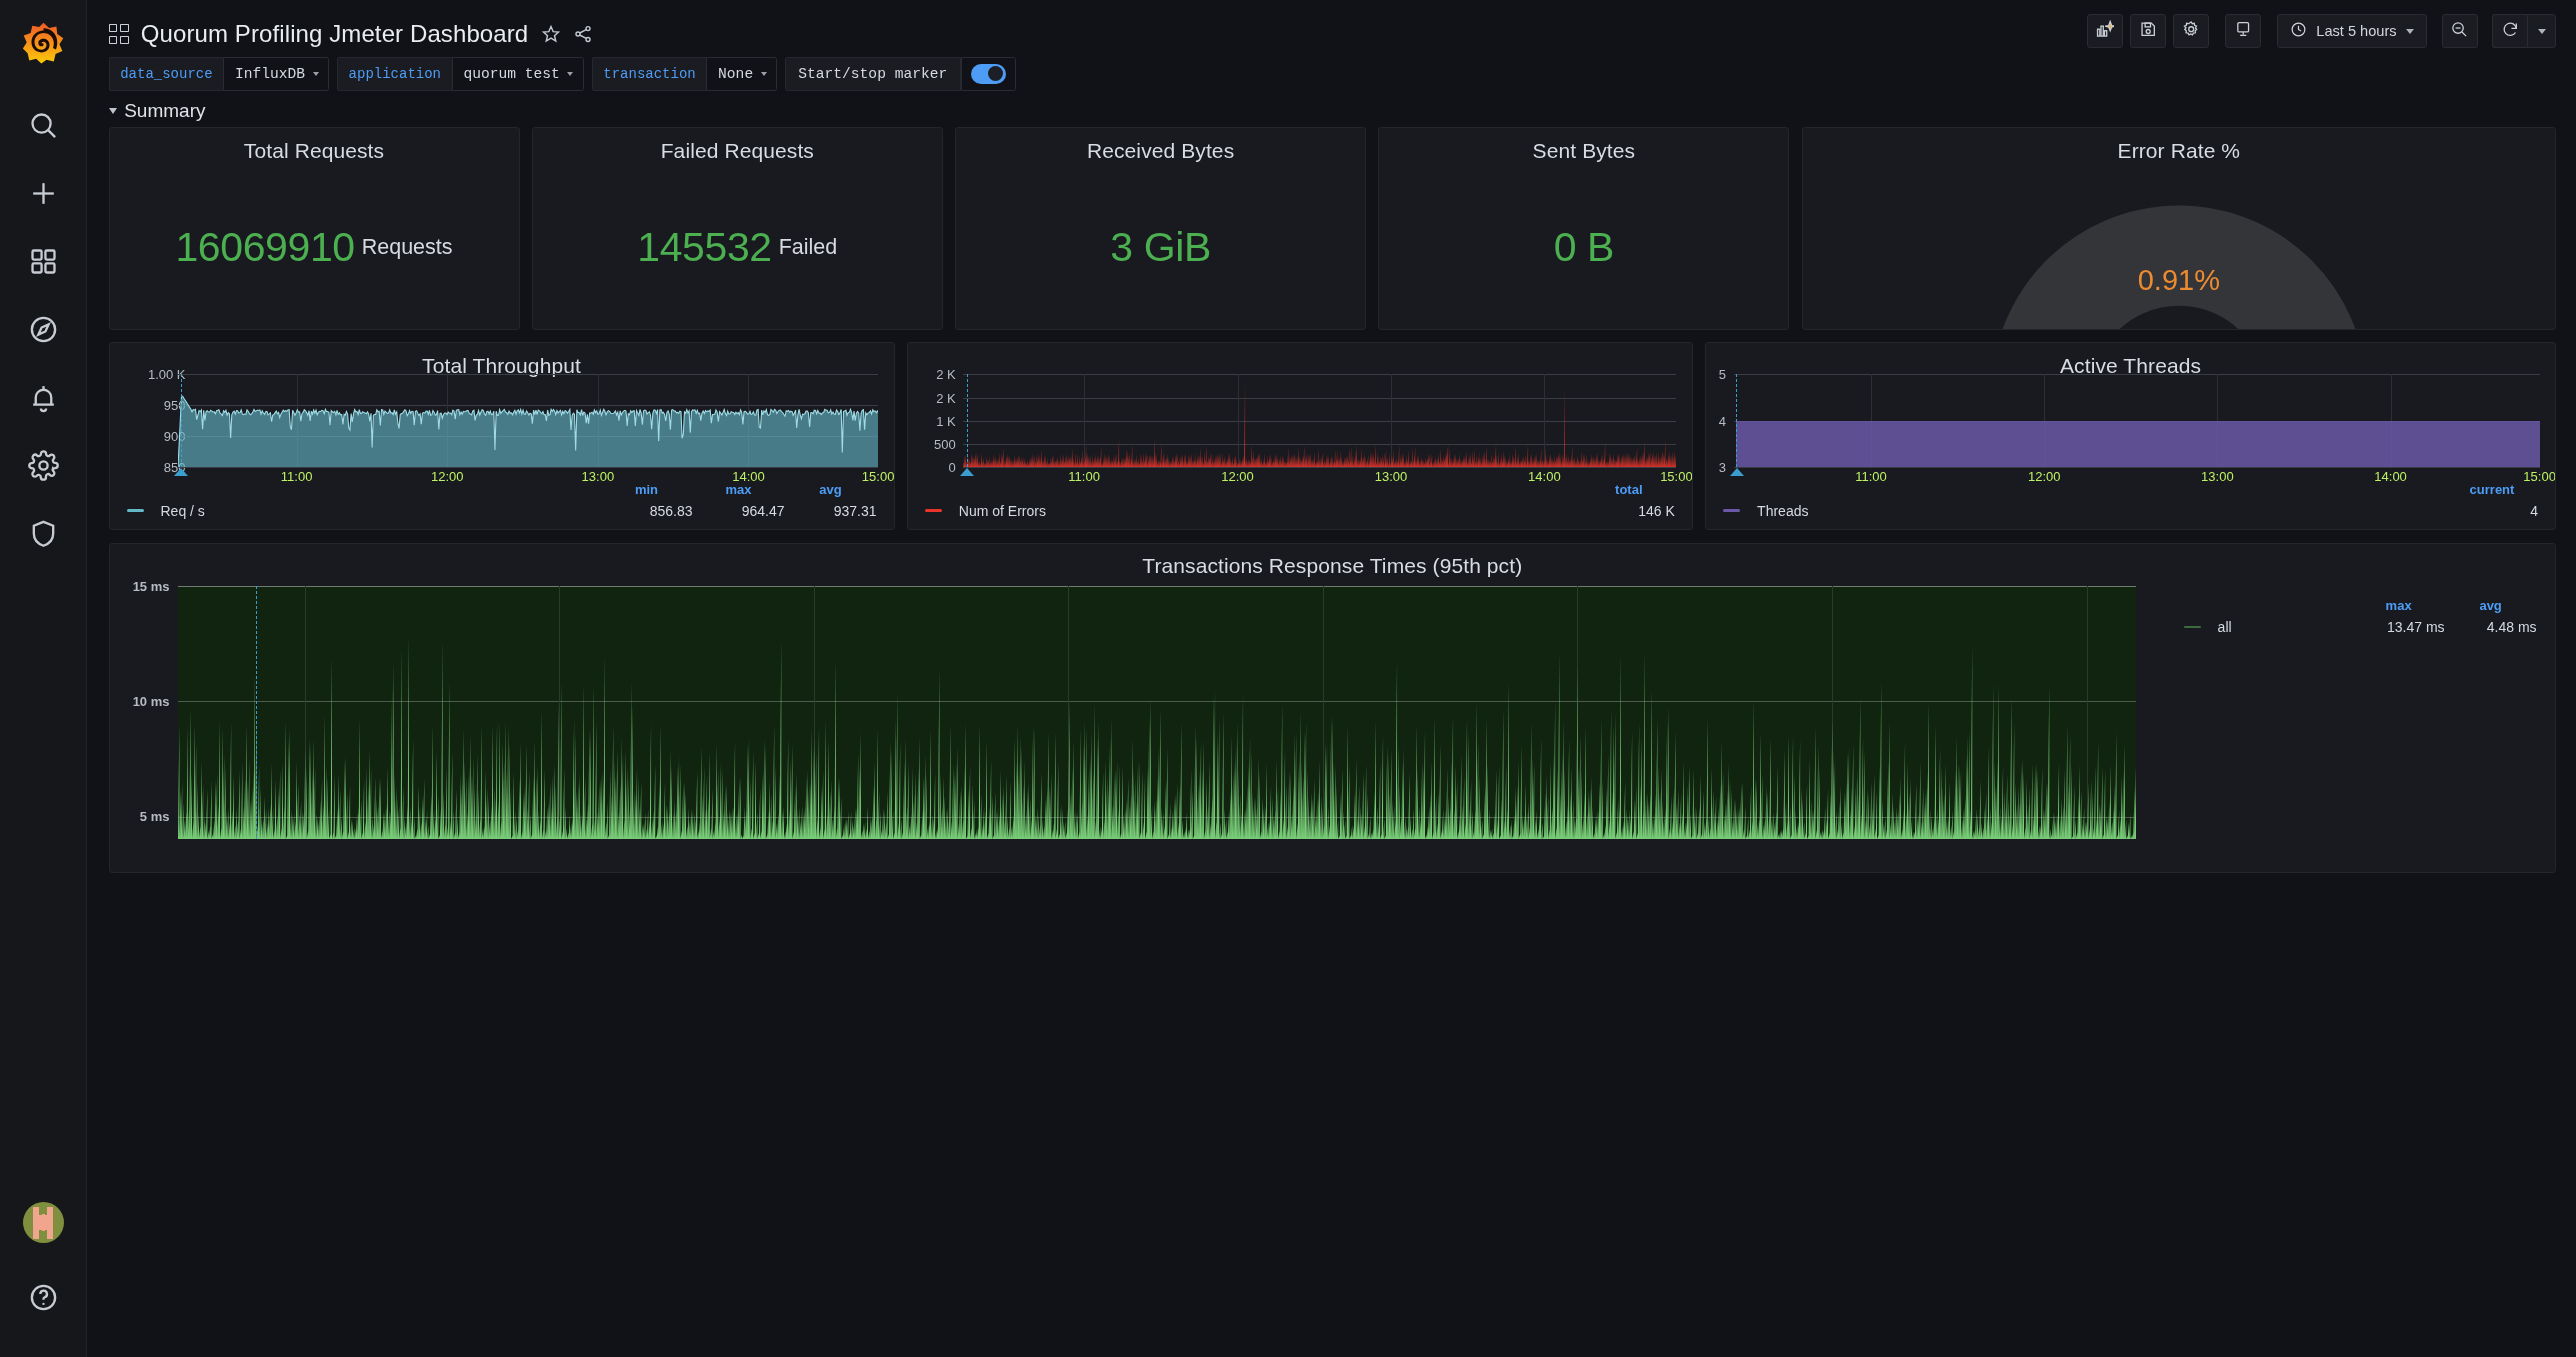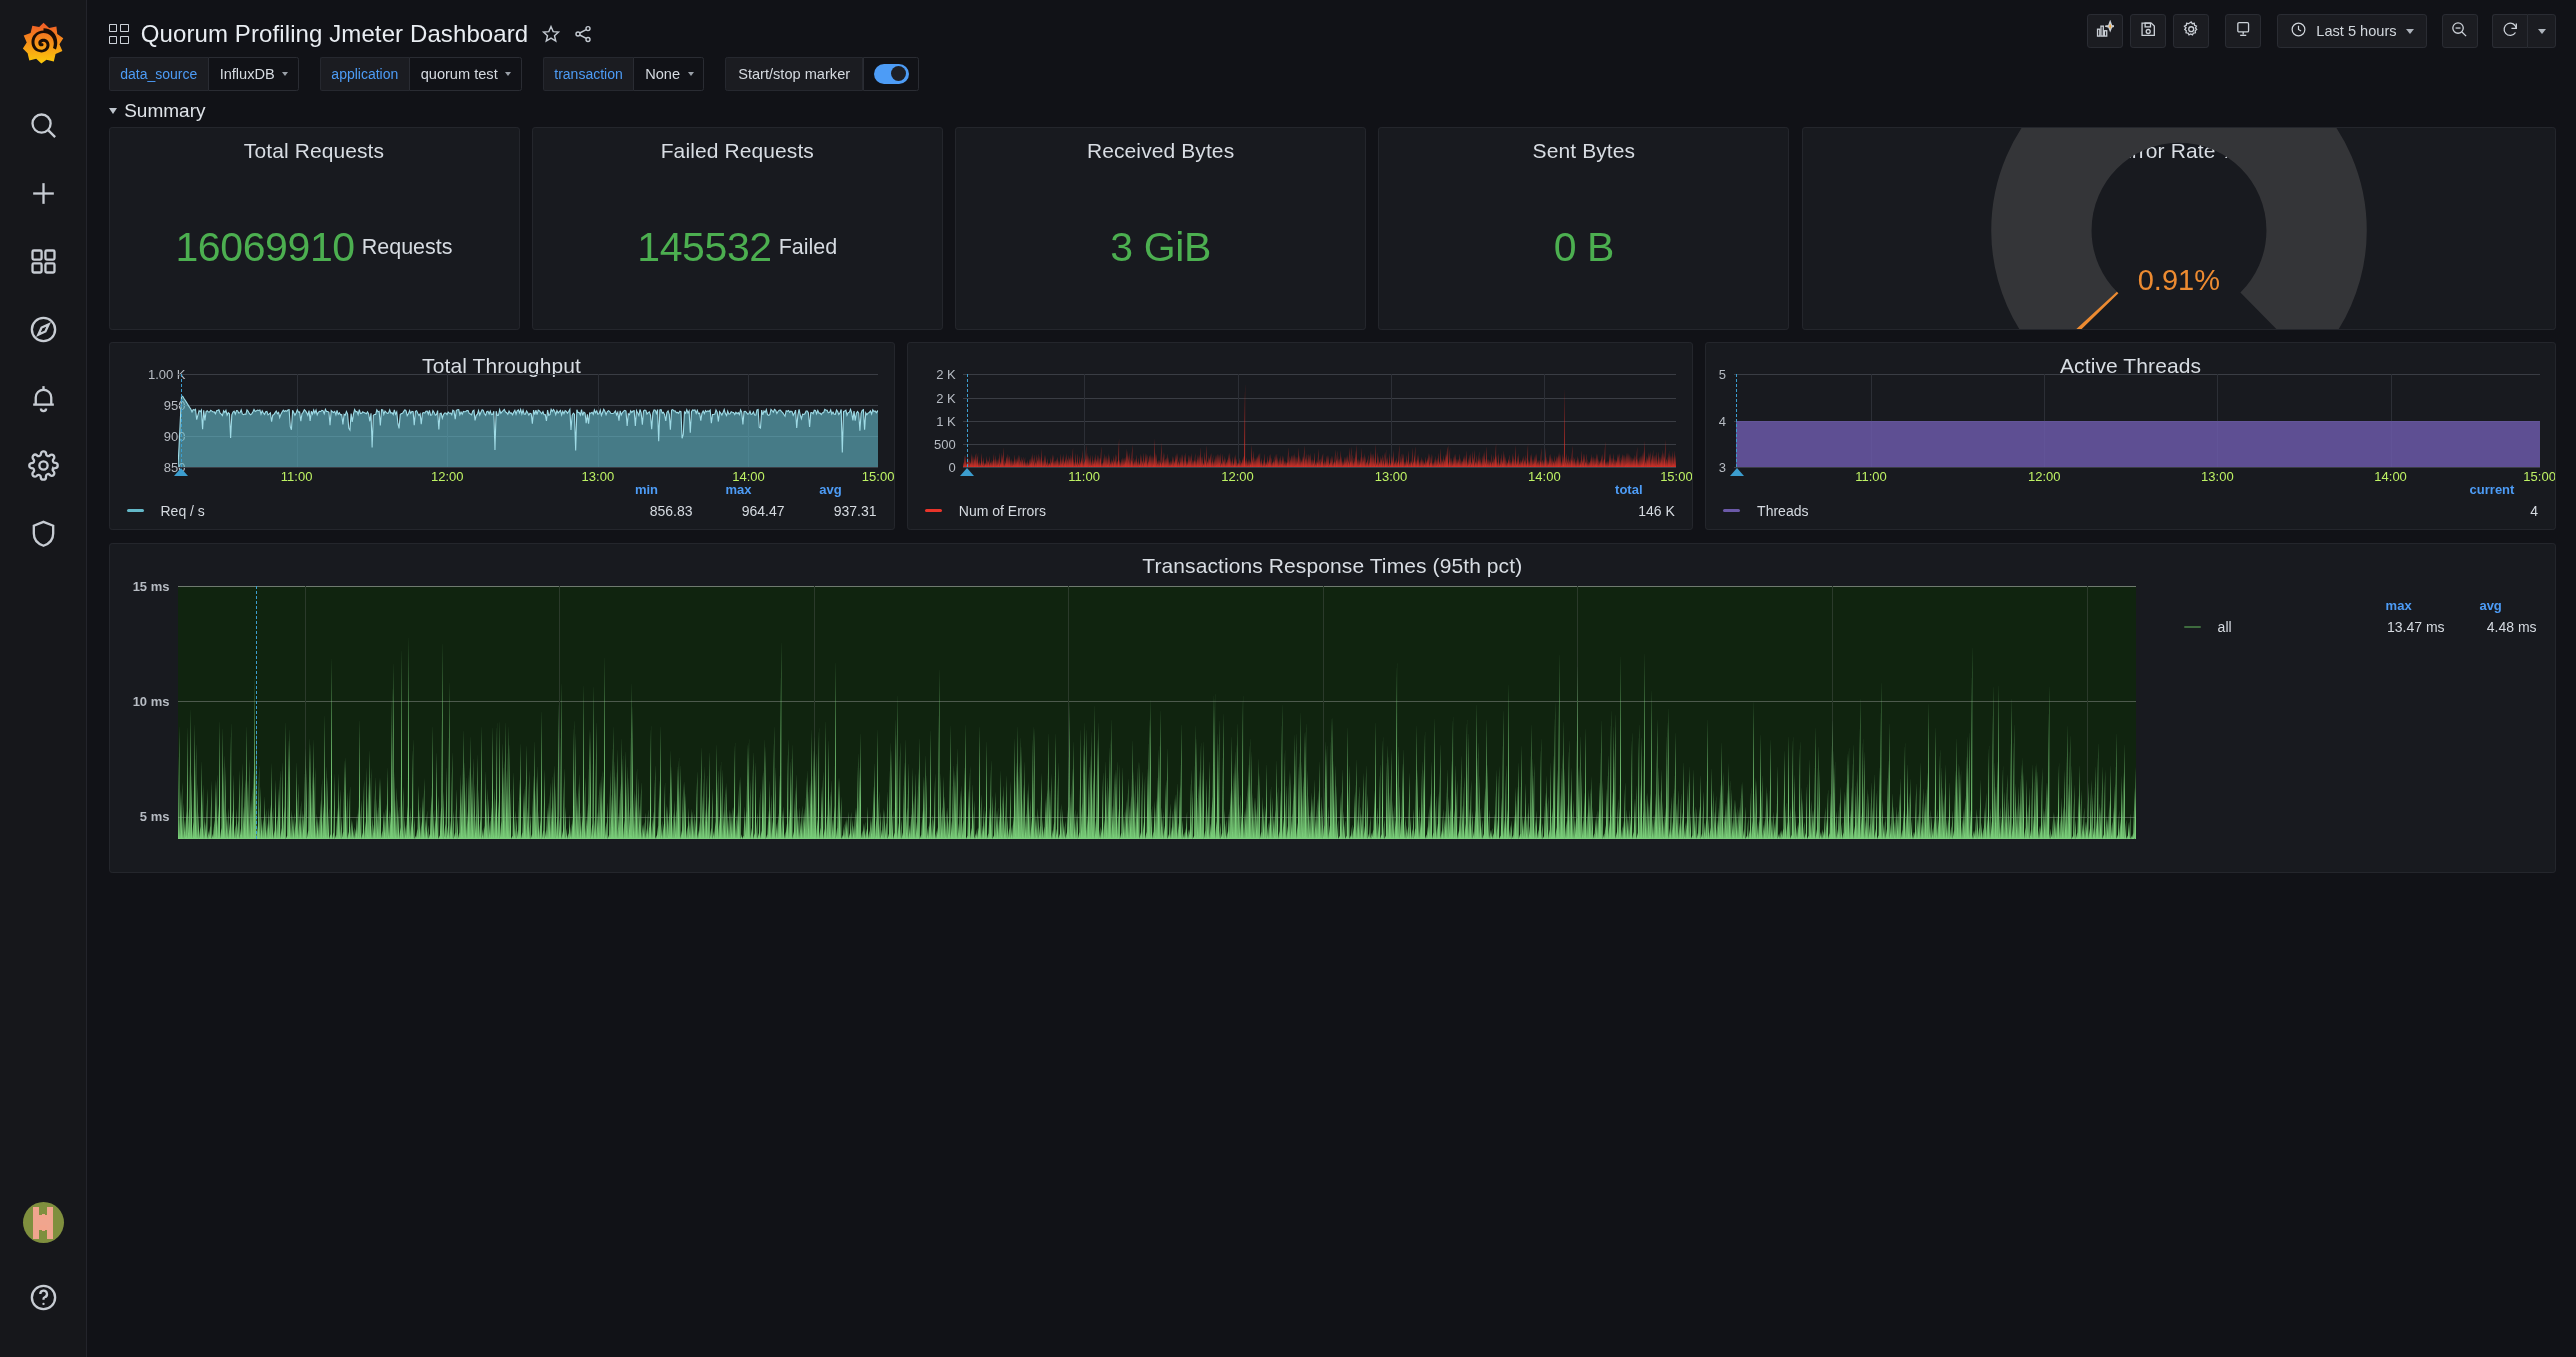--- a/index.html
+++ b/index.html
@@ -81,21 +81,21 @@
   }
   .timepicker svg { width: 17px; height: 17px; stroke: #d2d7dd; fill: none; stroke-width: 1.7; }
   .chev { width: 0; height: 0; border-left: 4.6px solid transparent; border-right: 4.6px solid transparent; border-top: 5.4px solid #aeb4bc; }
   .zoomout { margin-left: 7.7px; }
   .refresh-group { display: flex; margin-left: 7.7px; }
   .refresh-group .tbtn { border-radius: 3.1px 0 0 3.1px; border-right: none;}
   .refresh-group .tbtn.caret { border-radius: 0 3.1px 3.1px 0; border-right: 0.8px solid #2a2c33; min-width: 29px;}
 
   
   #varbar { display: flex; align-items: center; gap: 0; padding: 6.1px 20px 0 21.5px; height: 45px; }
-  .var-group { display: flex; align-items: center; margin-right: 21px; }
+  .var-group { display: flex; align-items: center; margin-right: 8px; font-family: Liberation Mono, monospace; }
   .var-label {
     background: #1b1c21; border: 0.8px solid #26282f; border-right: none;
     border-radius: 2.3px 0 0 2.3px;
     color: #4d9cf6; font-size: 14px; padding: 0 10.7px;
     display: flex; align-items: center; height: 34px; white-space: nowrap;
   }
   .var-value {
     background: #111217; border: 0.8px solid #2a2c33; border-radius: 2.3px;
     color: #d5dae0; font-size: 14.6px; padding: 0 9.2px 0 10.7px;
     display: flex; align-items: center; gap: 7.7px; height: 34px; white-space: nowrap;
@@ -131,21 +131,21 @@
     padding-top: 10.7px; letter-spacing: 0.1px;
   }
 
   
   .stat-body { display: flex; align-items: center; justify-content: center; height: calc(100% - 32px); }
   .stat-num { font-size: 41px; line-height: 1; font-weight: 400; letter-spacing: -0.4px; }
   .stat-unit { font-size: 21.5px; color: #d6dbe1; margin-left: 7px; }
   .green { color: #4caf50; }
 
   
-  .gauge-wrap { height: calc(100% - 32px); display: flex; align-items: flex-end; justify-content: center; position: relative;}
+  .gauge-wrap { height: calc(100% - 32px); display: flex; align-items: flex-start; justify-content: center; position: relative;}
   .gauge-val { position:absolute; color:#ed8b31; font-size:29px; font-weight:500; left:50%; transform:translateX(-50%); top:60%;}
 
   
   .graph-area { position: relative; }
   .ylabel { position: absolute; color: #b7bcc3; font-size: 13px; text-align: right; right: 0; transform: translateY(-50%); white-space: nowrap;}
   .xlabel { position: absolute; color: #bef264; font-size: 13px; transform: translateX(-50%); white-space: nowrap; }
   .gridline { position: absolute; height: 0.8px; background: #3a3d44; left: 0; right: 0; }
   .vline { position: absolute; width: 0.8px; background: #2c2f36; top: 0; bottom: 0; }
   .annot { position: absolute; top: 0; bottom: 0; width: 0; border-left: 1.5px dashed #3c9ecf; }
   .annot-tri { position: absolute; width: 0; height: 0; border-left: 7px solid transparent; border-right: 7px solid transparent; border-bottom: 8.4px solid #3c9ecf; }

